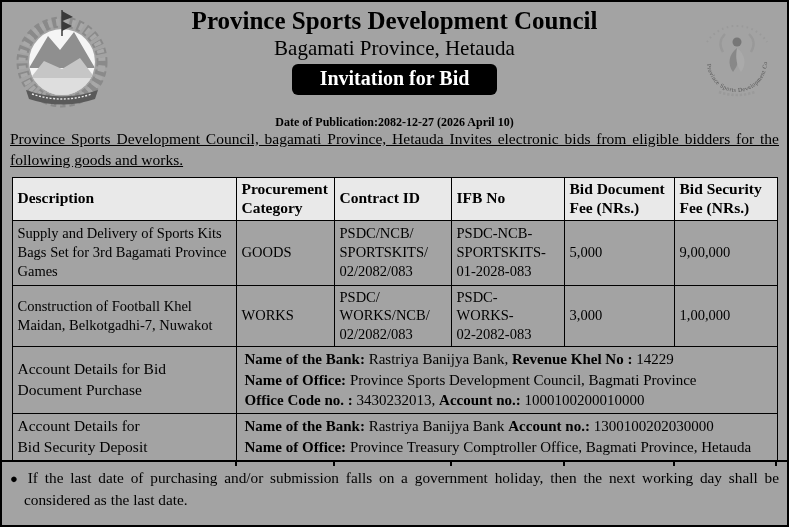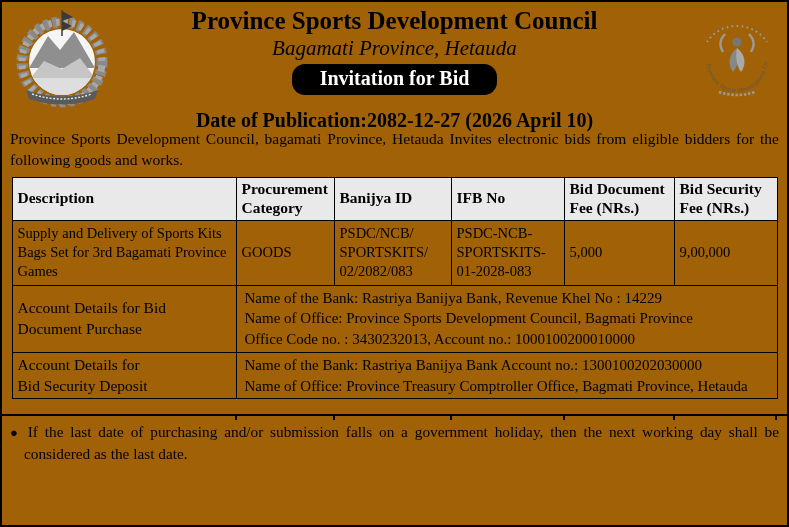--- a/index.html
+++ b/index.html
@@ -1,52 +1,52 @@
 <!DOCTYPE html>
 <html><head>
 <meta charset="utf-8">
 <style>
   html,body { margin:0; padding:0; background:#fff; }
   .page {
     width:789px; height:527px; box-sizing:border-box;
-    border:2px solid #000; background:#a16207; color:#000;
+    border:2px solid #000; background:#a3a3a3; color:#000;
     font-family:"Liberation Serif", serif; overflow:hidden; position:relative;
   }
   
   .header { position:relative; height:120px; }
   .logo-left { position:absolute; left:8px; top:4px; width:104px; height:104px; }
   .logo-right { position:absolute; right:6px; top:6px; width:88px; height:100px; }
   .header-center { text-align:center; padding-top:5px; }
   .title { font-size:25px; font-weight:bold; line-height:1.15; }
-  .subtitle { font-size:21px; line-height:1.15;font-style:italic; }
+  .subtitle { font-size:21px; line-height:1.15; }
   .badge {
     display:inline-block; background:#000; color:#fff; font-weight:bold;
-    font-size:20px; padding:3px 28px 5px; border-radius:13px; margin-top:4px;
+    font-size:20px; padding:3px 28px 5px; border-radius:6px; margin-top:4px;
   }
-  .date-line { font-weight:bold; font-size:20px; margin-top:14px; }
+  .date-line { font-weight:bold; font-size:12px; margin-top:20px; }
   
-  .intro { margin:7px 8px 0; font-size:15.5px; line-height:1.34; text-align:justify; }
+  .intro { margin:7px 8px 0; font-size:15.5px; line-height:1.34; text-align:justify;text-decoration:underline; }
   
   table.bid-table {
-    width:765px; margin:6px auto 16px; border-collapse:collapse; table-layout:fixed;
+    width:765px; margin:6px auto 0; border-collapse:collapse; table-layout:fixed;
   }
   .bid-table th, .bid-table td {
     border:1px solid #000; padding:2px 5px; font-size:14.5px;
     vertical-align:middle; text-align:left; overflow:hidden;
   }
   .bid-table thead th { background:#e9e9e9; font-size:15.5px; height:38px; line-height:1.2; }
   .pre-lines { white-space:pre-line; }
   .r-goods  td { height:60px; }
   .r-works  td { height:56px; }
   .r-acct1  td { height:61px; }
   .r-acct2  td { height:39px; }
   td.cell-lines { line-height:1.3; }
   td.acct-label { font-weight:normal; font-size:15.5px; line-height:1.35; }
   td.acct-body  { font-size:15px; line-height:1.38; padding-left:8px; }
-  .acct-line b { font-weight:normal; }
+  .acct-line b { font-weight:bold; }
   
   .full-rule { border-top:2px solid #000; margin-top:-1px; }
   .ticks { position:relative; width:765px; margin:0 auto; height:4px; }
   .ticks span { position:absolute; top:0; width:1.5px; height:4px; background:#000; }
   
   .notes { margin:1px 8px 0; font-size:15.3px; line-height:1.43; text-align:justify; }
   .note { padding-left:14px; text-indent:-14px; }
   .bullet { font-size:13px; }
 </style>
 </head>
@@ -116,38 +116,50 @@
         <col style="width:98px">
         <col style="width:117px">
       <col style="width:113px">
         <col style="width:110px">
         <col style="width:103px">
     </colgroup>
     <thead>
       <tr>
         <th>Description</th>
         <th>Procurement Category</th>
-        <th>Banijya ID</th>
+        <th>Contract ID</th>
         <th>IFB No</th>
         <th>Bid Document Fee (NRs.)</th>
         <th>Bid Security Fee (NRs.)</th>
       </tr>
     </thead>
     <tbody>
       <tr class="r-goods">
         <td class="cell-lines">Supply and Delivery of Sports Kits Bags Set for 3rd Bagamati Province Games</td>
         <td>GOODS</td>
         <td class="pre-lines cell-lines">PSDC/NCB/
 SPORTSKITS/
 02/2082/083</td>
         <td class="pre-lines cell-lines">PSDC-NCB-
 SPORTSKITS-
 01-2028-083</td>
         <td>5,000</td>
         <td>9,00,000</td>
+      </tr>
+      <tr class="r-works">
+        <td class="cell-lines">Construction of Football Khel Maidan, Belkotgadhi-7, Nuwakot</td>
+        <td>WORKS</td>
+        <td class="pre-lines cell-lines">PSDC/
+WORKS/NCB/
+02/2082/083</td>
+        <td class="pre-lines cell-lines">PSDC-
+WORKS-
+02-2082-083</td>
+        <td>3,000</td>
+        <td>1,00,000</td>
       </tr>
       <tr class="r-acct1">
         <td class="acct-label pre-lines">Account Details for Bid
 Document Purchase</td>
         <td class="acct-body" colspan="5">
           <div class="acct-line"><b>Name of the Bank:</b><span> Rastriya Banijya Bank, </span><b>Revenue Khel No :</b><span> 14229</span></div>
           <div class="acct-line"><b>Name of Office:</b><span> Province Sports Development Council, Bagmati Province</span></div>
           <div class="acct-line"><b>Office Code no. :</b><span> 3430232013, </span><b>Account no.:</b><span> 1000100200010000</span></div>
         </td>
       </tr>

